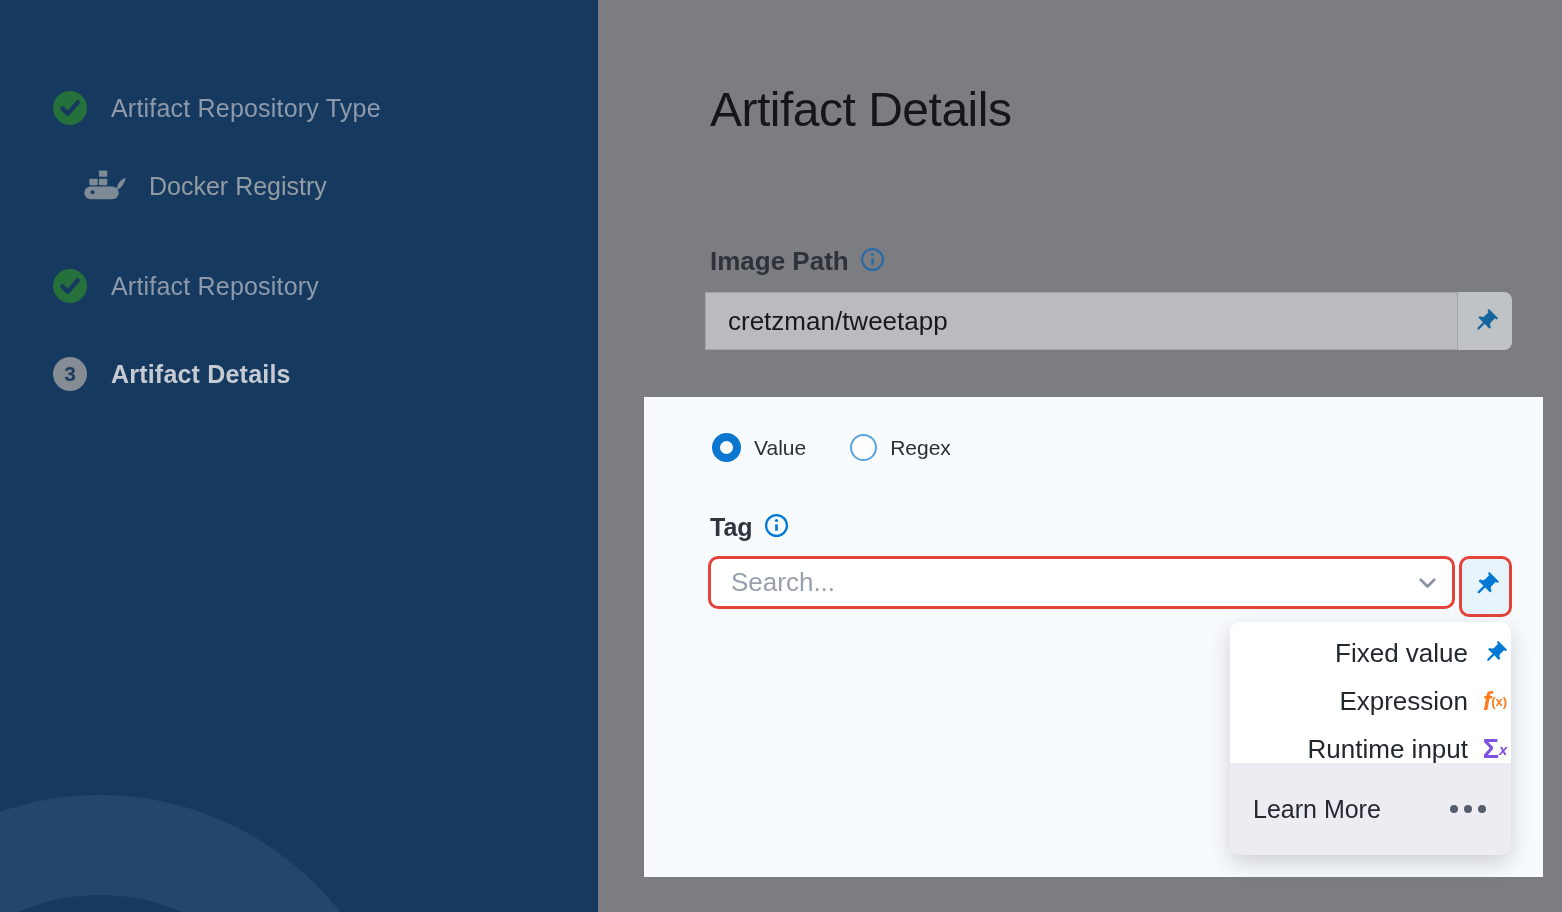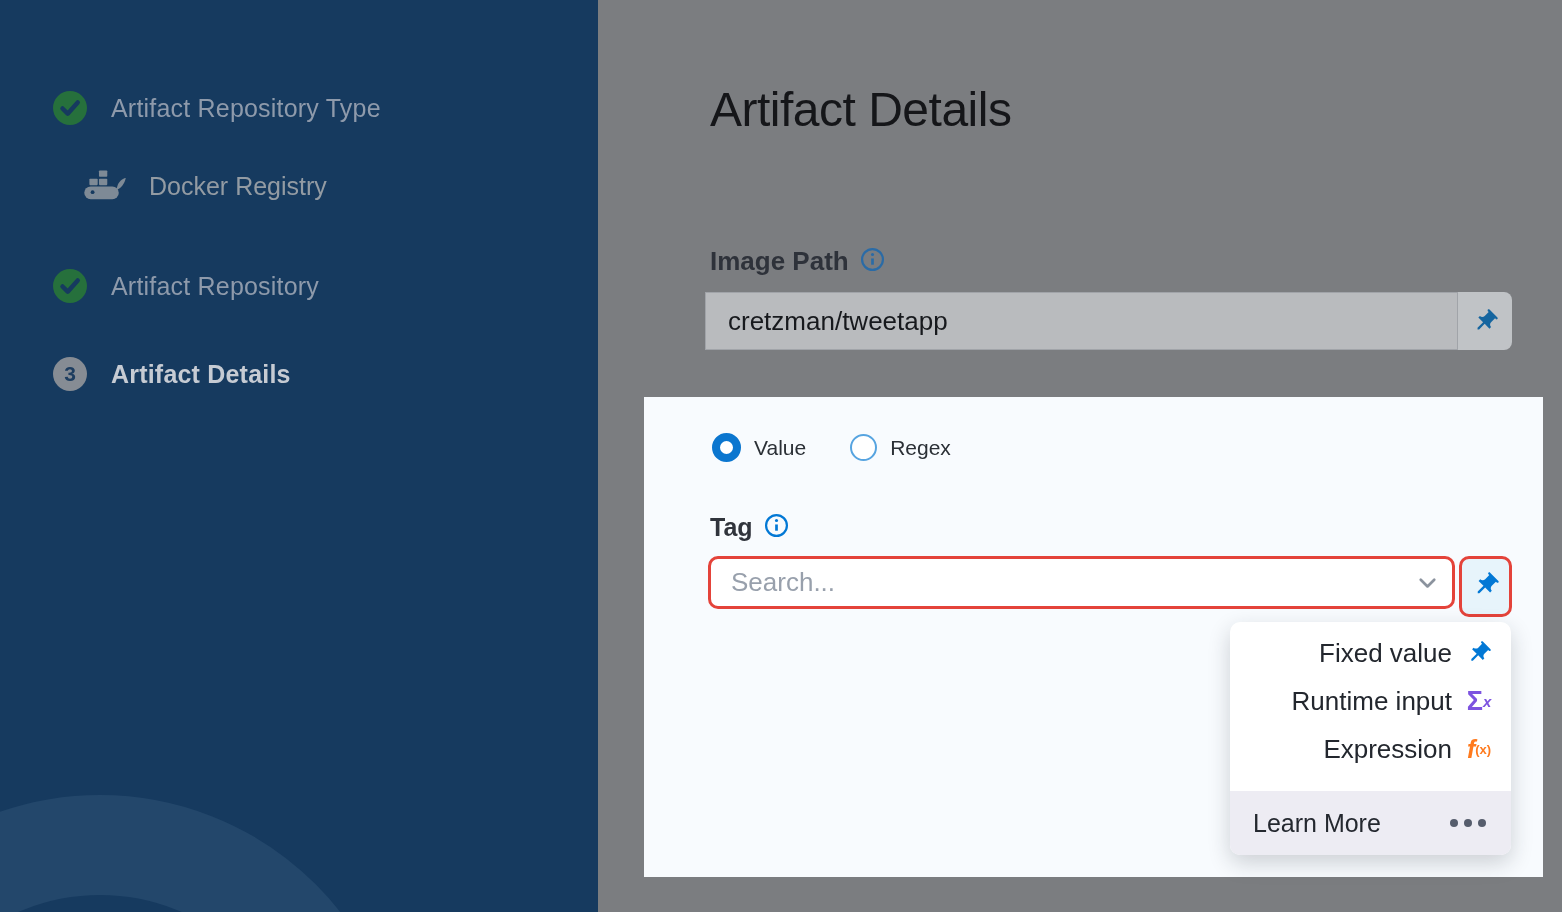--- a/index.html
+++ b/index.html
@@ -61,28 +61,28 @@
   .pin-button { position: absolute; left: 1459px; top: 556px; width: 53px; height: 61px;
              border: 3px solid #e4433a; border-radius: 10px; background: #e7f4fb;
              display: flex; align-items: center; justify-content: center; cursor: pointer; }
 
   
   .menu { position: absolute; left: 1230px; top: 622px; width: 281px; height: 233px;
              background: #fff; border-radius: 10px;
              box-shadow: 0 8px 22px rgba(31,37,46,0.20); }
   .menu-items { padding-top: 7px; }
   .menu-item { height: 48px; display: flex; align-items: center; justify-content: flex-end;
-             gap: 13px; padding-right: 18px; cursor: pointer; }
+             gap: 13px; padding-right: 2px; cursor: pointer; }
   .menu-item-label { font-size: 26px; font-weight: 500; color: #23272e; }
   .menu-icon { width: 28px; display: flex; justify-content: center; align-items: center; }
   .icon-sigma { color: #7d53e0; font-size: 27px; font-weight: 700; line-height: 1; }
   .icon-sigma sup { font-size: 15px; font-style: italic; font-weight: 700; }
   .icon-fx { color: #ff7a1d; font-size: 25px; font-weight: 600; font-style: italic; line-height: 1; }
   .icon-fx sub { font-size: 13px; font-style: normal; font-weight: 700; }
-  .menu-footer { position: absolute; bottom: 0; left: 0; width: 100%; height: 64px;
+  .menu-footer { position: absolute; bottom: 0; left: 0; width: 100%; height: 92px;
              background: #edecf3; border-radius: 0 0 10px 10px;
              display: flex; align-items: center; justify-content: space-between;
              padding: 0 25px 0 23px; }
   .learn-more { font-size: 25px; font-weight: 500; color: #24282f; cursor: pointer; }
   .more-dots { display: flex; gap: 6px; cursor: pointer; }
   .more-dots i { width: 8px; height: 8px; border-radius: 50%; background: #565d6c; display: block; }
 </style>
 </head>
 <body>
 
@@ -203,32 +203,32 @@
         <span class="menu-icon">
           <svg width="26" height="26" viewBox="0 0 24 24" fill="#0278d5">
               <g transform="rotate(45 12 12)">
                 <path d="M16 9V4h1c.55 0 1-.45 1-1s-.45-1-1-1H7c-.55 0-1 .45-1 1s.45 1 1 1h1v5c0 1.66-1.34 3-3 3v2h5.97v7l1 1 1-1v-7H19v-2c-1.66 0-3-1.34-3-3z"></path>
               </g>
             </svg>
         </span>
       </div>
 
       <div class="menu-item">
+        <span class="menu-item-label">Expression</span>
+        <span class="menu-icon icon-fx">
+            <span>f</span>
+            <sub>(x)</sub>
+          </span>
+      </div>
+
+      <div class="menu-item">
         <span class="menu-item-label">Runtime input</span>
         <span class="menu-icon icon-sigma">
             <span>Σ</span>
             <sup>x</sup>
-          </span>
-      </div>
-
-      <div class="menu-item">
-        <span class="menu-item-label">Expression</span>
-        <span class="menu-icon icon-fx">
-            <span>f</span>
-            <sub>(x)</sub>
           </span>
       </div>
 
     </div>
 
     <div class="menu-footer">
       <span class="learn-more">Learn More</span>
       <span class="more-dots">
           <i></i>
           <i></i>

